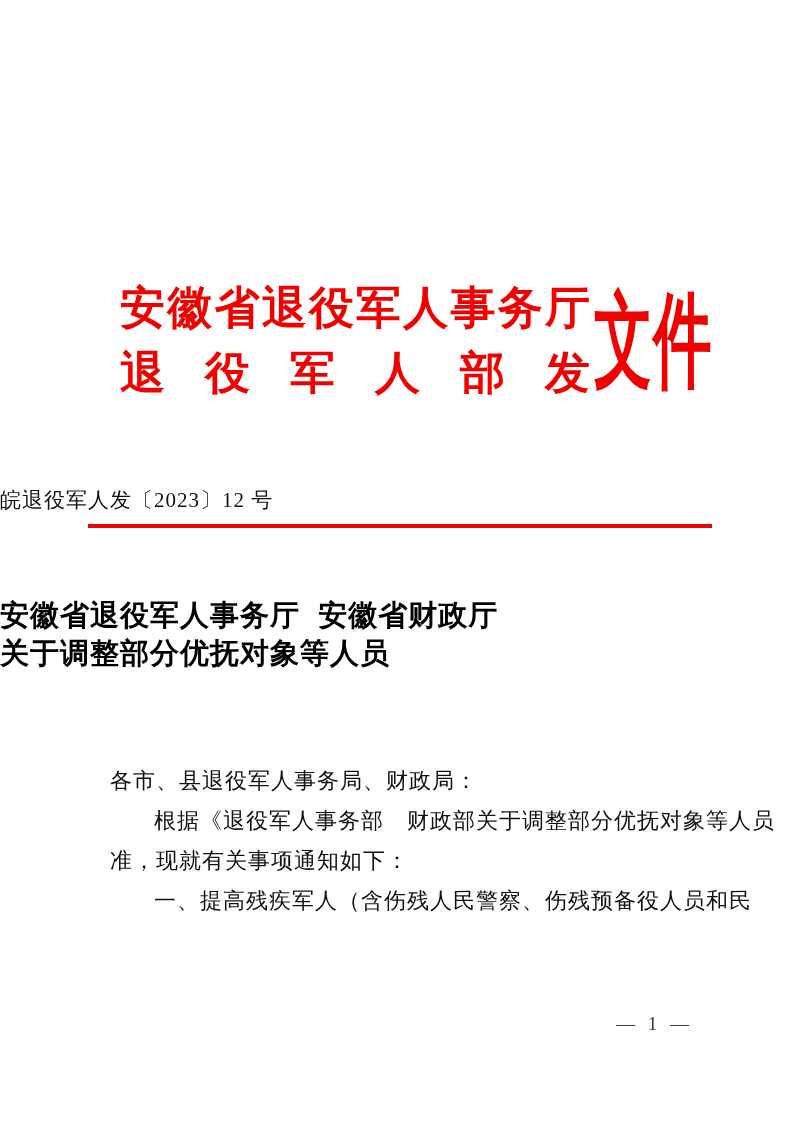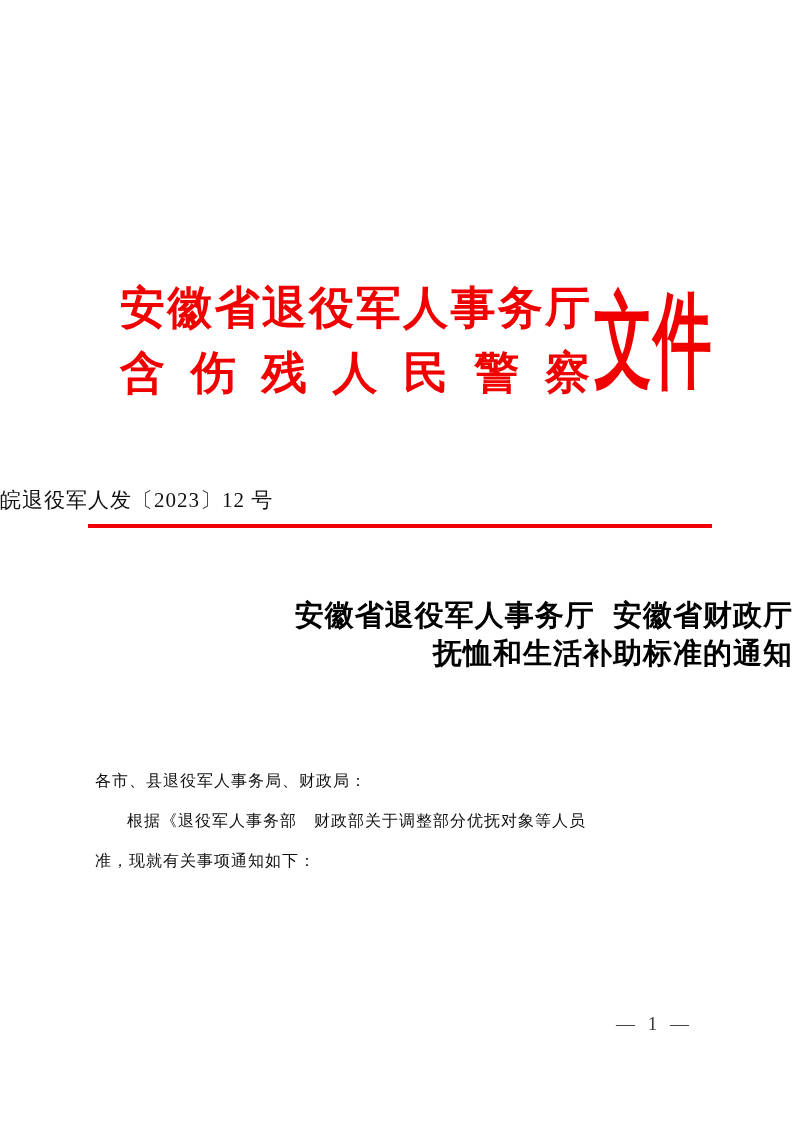--- a/index.html
+++ b/index.html
@@ -68,37 +68,37 @@
     height: 4px;
     background: #f10000;
   }
 
   
   .title {
     position: absolute;
     top: 596px;
     left: 0;
     width: 100%;
-    text-align: right;
+    text-align: left;
     font-size: 29px;
     font-weight: bold;
     color: #000000;
     line-height: 38px;
     letter-spacing: 1px;
     word-spacing: 10px;
   }
   .title-line { display: block; }
 
   
   .doc-body {
     position: absolute;
     top: 761px;
-    left: 95px;
+    left: 110px;
     width: 622px;
-    font-size: 16px;
+    font-size: 22px;
     color: #111111;
     line-height: 40px;
     letter-spacing: 1px;
   }
   .body-line { white-space: nowrap; }
   .body-line.indent { text-indent: 2em; font-family: Liberation Serif, serif; }
 
   
   .page-number {
     position: absolute;
@@ -111,35 +111,36 @@
   }
 </style>
 </head>
 <body>
 
 <div class="page">
 
   <header class="letterhead">
     <div class="lh-left">
       <div class="lh-line">安徽省退役军人事务厅</div>
-      <div class="lh-line">含伤残人民警察</div>
+      <div class="lh-line">退役军人部发</div>
     </div>
     <div class="lh-suffix">文件</div>
   </header>
 
   <div class="doc-number">皖退役军人发〔2023〕12 号</div>
 
   <div class="red-rule"></div>
 
   <h1 class="title">
     <span class="title-line">安徽省退役军人事务厅 安徽省财政厅</span>
-    <span class="title-line">抚恤和生活补助标准的通知</span>
+    <span class="title-line">关于调整部分优抚对象等人员</span>
   </h1>
 
   <div class="doc-body">
     <div class="body-line">各市、县退役军人事务局、财政局：</div>
     <div class="body-line indent">根据《退役军人事务部　财政部关于调整部分优抚对象等人员</div>
     <div class="body-line">准，现就有关事项通知如下：</div>
+    <div class="body-line indent">一、提高残疾军人（含伤残人民警察、伤残预备役人员和民</div>
   </div>
 
   <div class="page-number">— 1 —</div>
 
 </div>
 
 </body></html>

